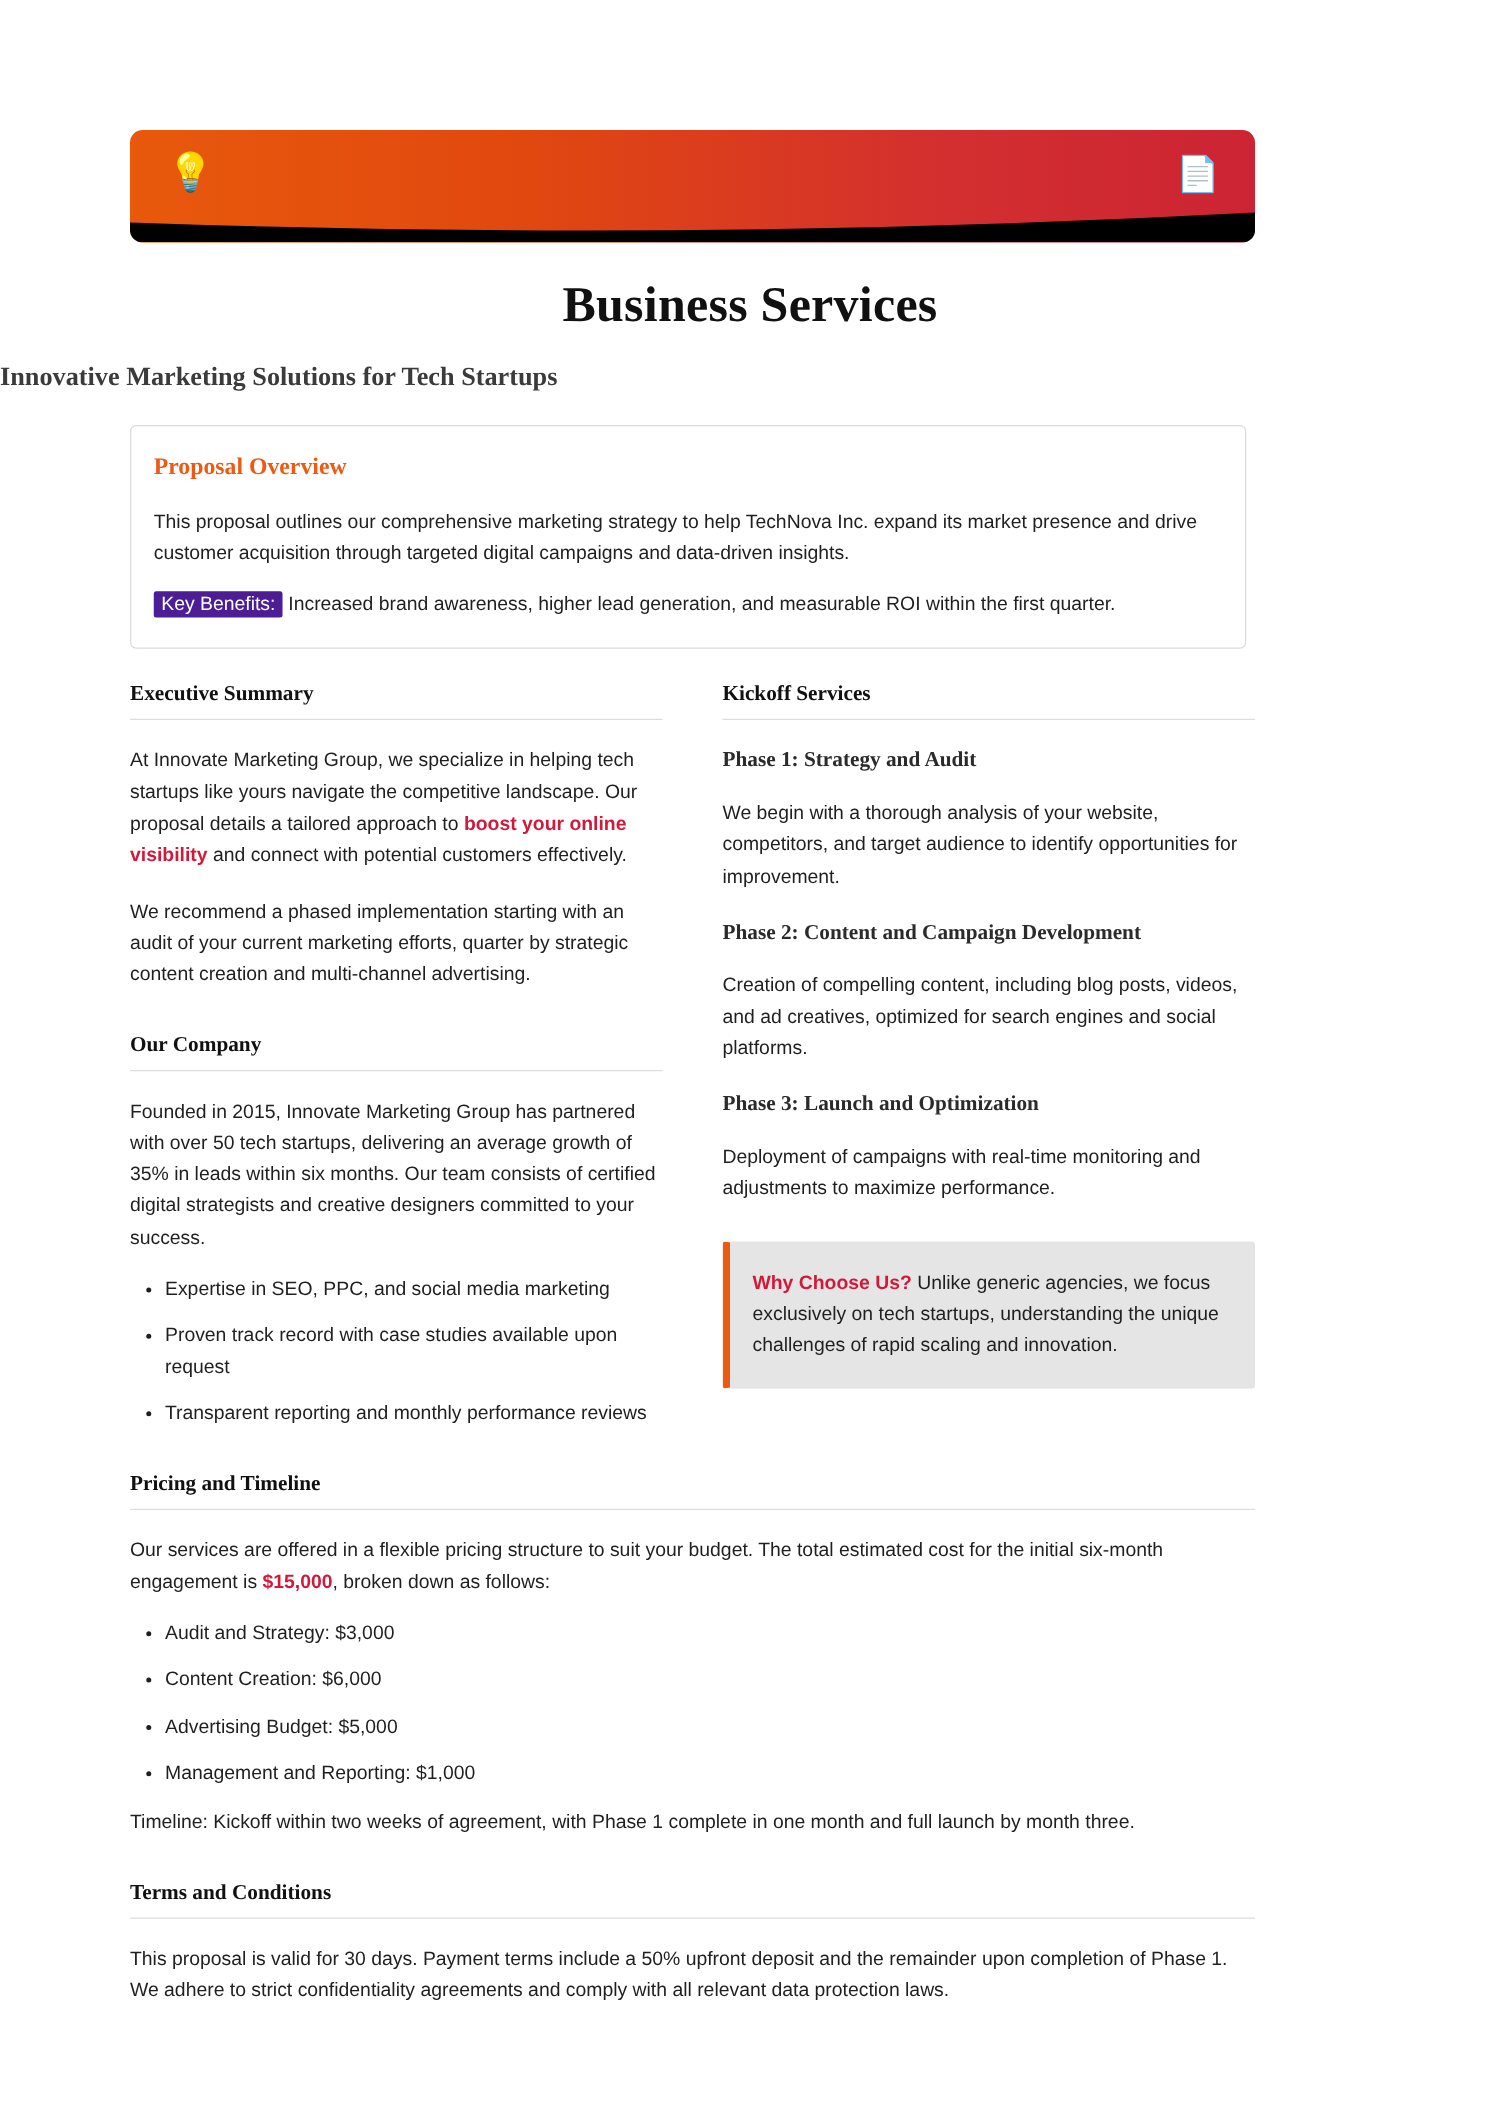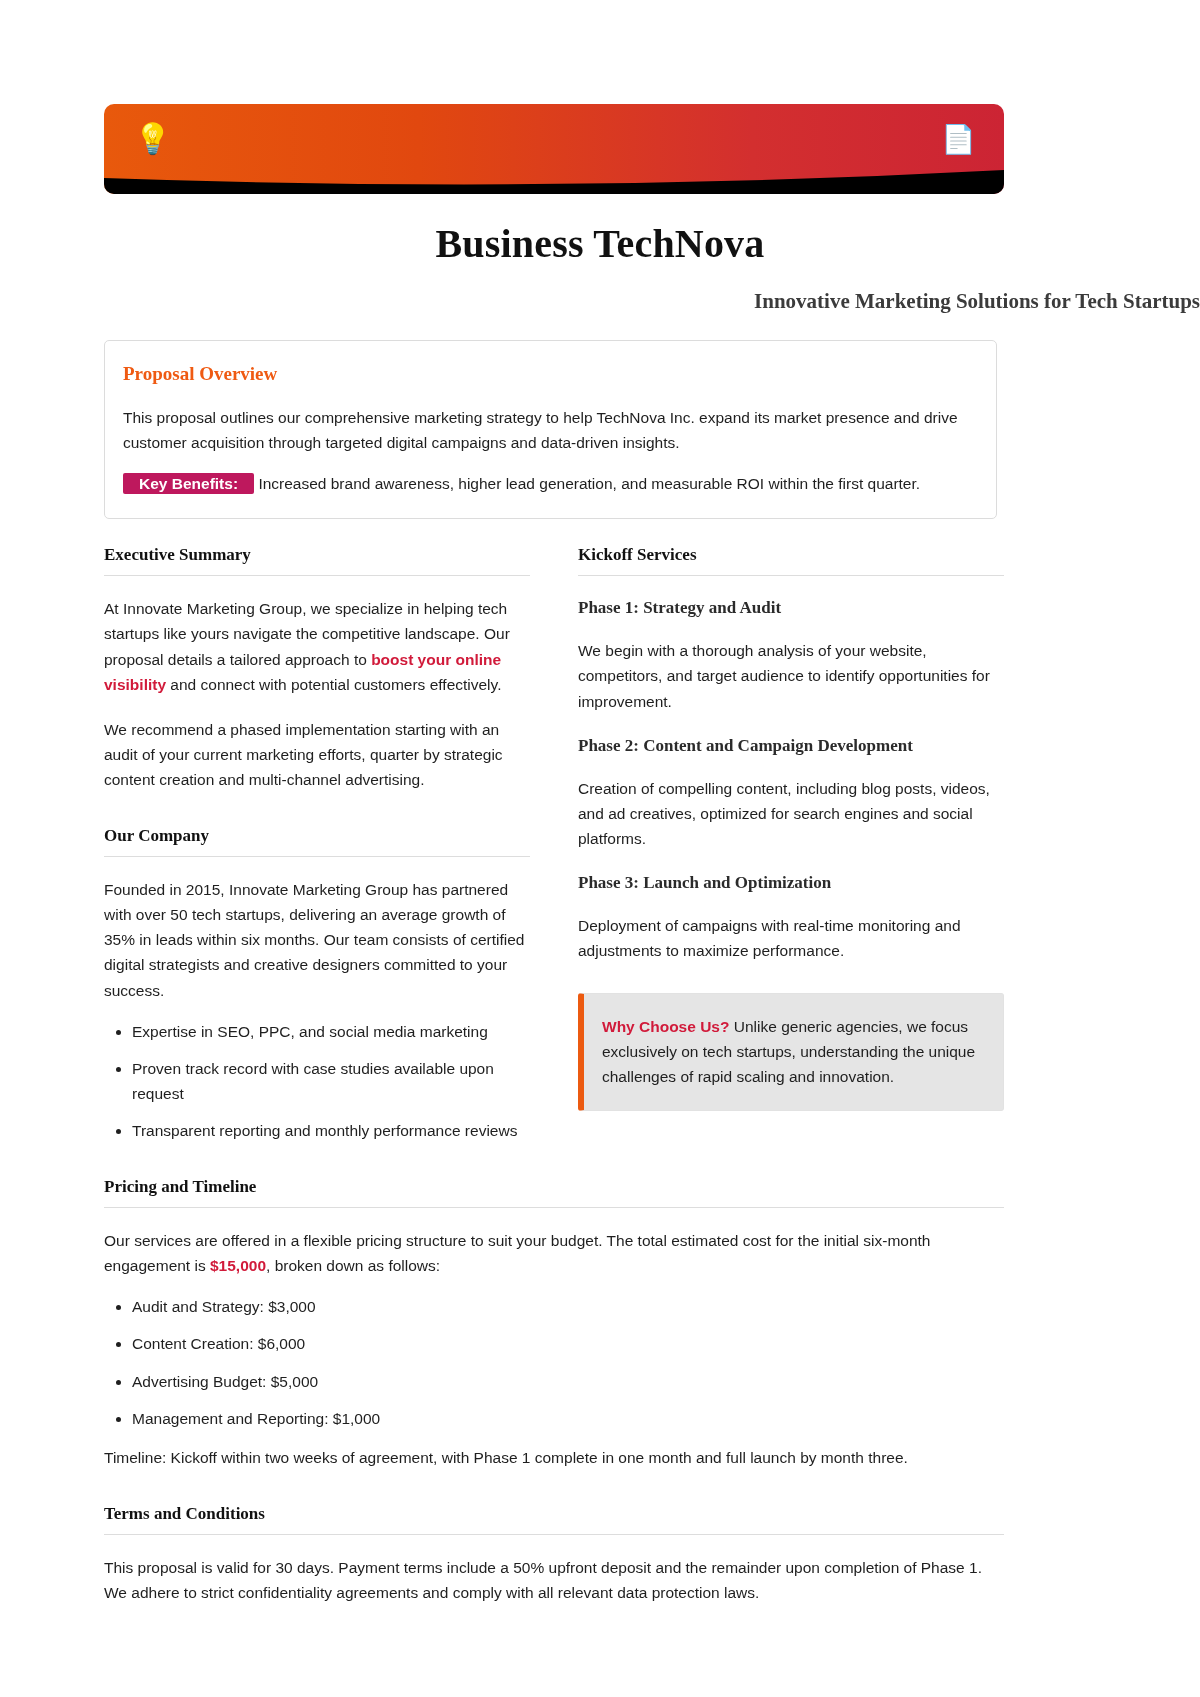--- a/index.html
+++ b/index.html
@@ -63,21 +63,21 @@
     font-size: 40px;
     text-align: center;
     color: #111111;
     margin: 26px 0 0 0;
     letter-spacing: 0.2px;
   }
   .doc-subtitle {
     font-family: "Liberation Serif", serif;
     font-weight: bold;
     font-size: 21px;
-    text-align: right;
+    text-align: left;
     color: #3b3b3b;
     margin: 22px 0 0 0;
   }
 
   
   .overview {
     margin: 26px 196px 0 104px;
     width: 893px;
     border: 1px solid #dcdcdc;
     border-radius: 5px;
@@ -92,24 +92,24 @@
     margin: 4px 0 20px 0;
   }
   .overview p {
     margin: 0 0 16px 0;
     font-size: 15.5px;
     line-height: 1.62;
     color: #1f1f1f;
   }
   .overview p:last-child { margin-bottom: 0; }
   .hl-blue {
-    background: #be185d;
+    background: #4c1d95;
     color: #ffffff;
-    font-weight: bold;
-    padding: 2px 16px;
+    font-weight: normal;
+    padding: 2px 6px;
     border-radius: 2px;
   }
 
   
   .cols {
     margin: 26px 196px 0 104px;
     width: 900px;
     display: flex;
     gap: 48px;
     align-items: flex-start;
@@ -197,21 +197,21 @@
       <span class="bulb-icon">💡</span>
       <span class="doc-icon">📄</span>
       <div class="banner-curve">
         <svg viewBox="0 0 900 34" preserveAspectRatio="none" aria-hidden="true">
           <path d="M0,18 Q450,34 900,10 L900,34 L0,34 Z" fill="#000000"></path>
         </svg>
       </div>
     </div>
   </div>
 
-  <h1 class="doc-title">Business TechNova</h1>
+  <h1 class="doc-title">Business Services</h1>
   <div class="doc-subtitle">Innovative Marketing Solutions for Tech Startups</div>
 
   <section class="overview">
     <div class="overview-title">Proposal Overview</div>
     <p>This proposal outlines our comprehensive marketing strategy to help TechNova Inc. expand its market presence and drive customer acquisition through targeted digital campaigns and data-driven insights.</p>
     <p><span class="hl-blue">Key Benefits:</span> <span>Increased brand awareness, higher lead generation, and measurable ROI within the first quarter.</span></p>
   </section>
 
   <div class="cols">
 

